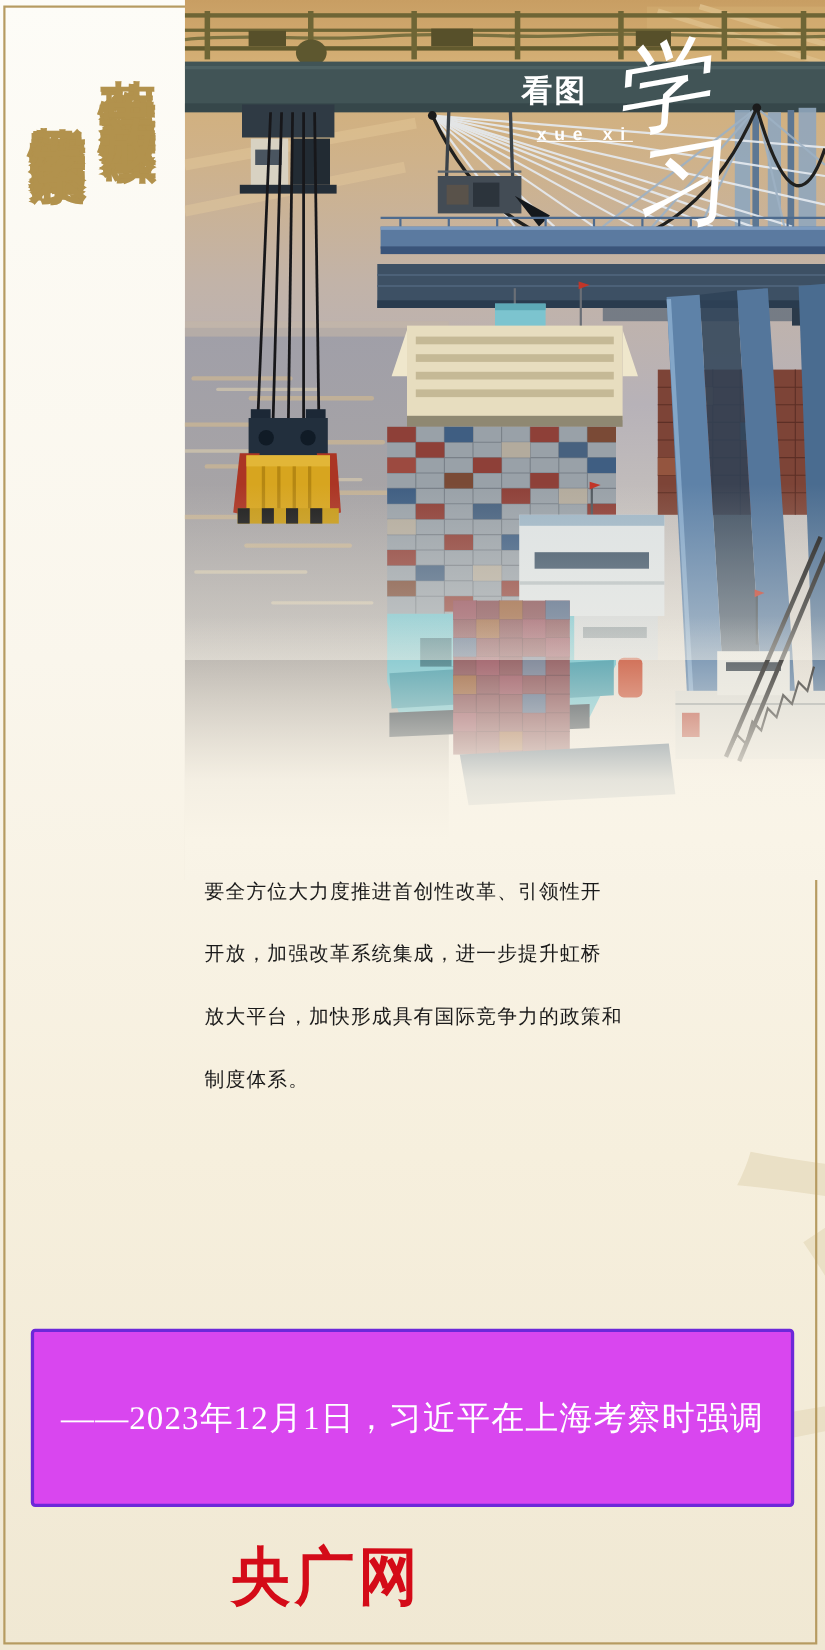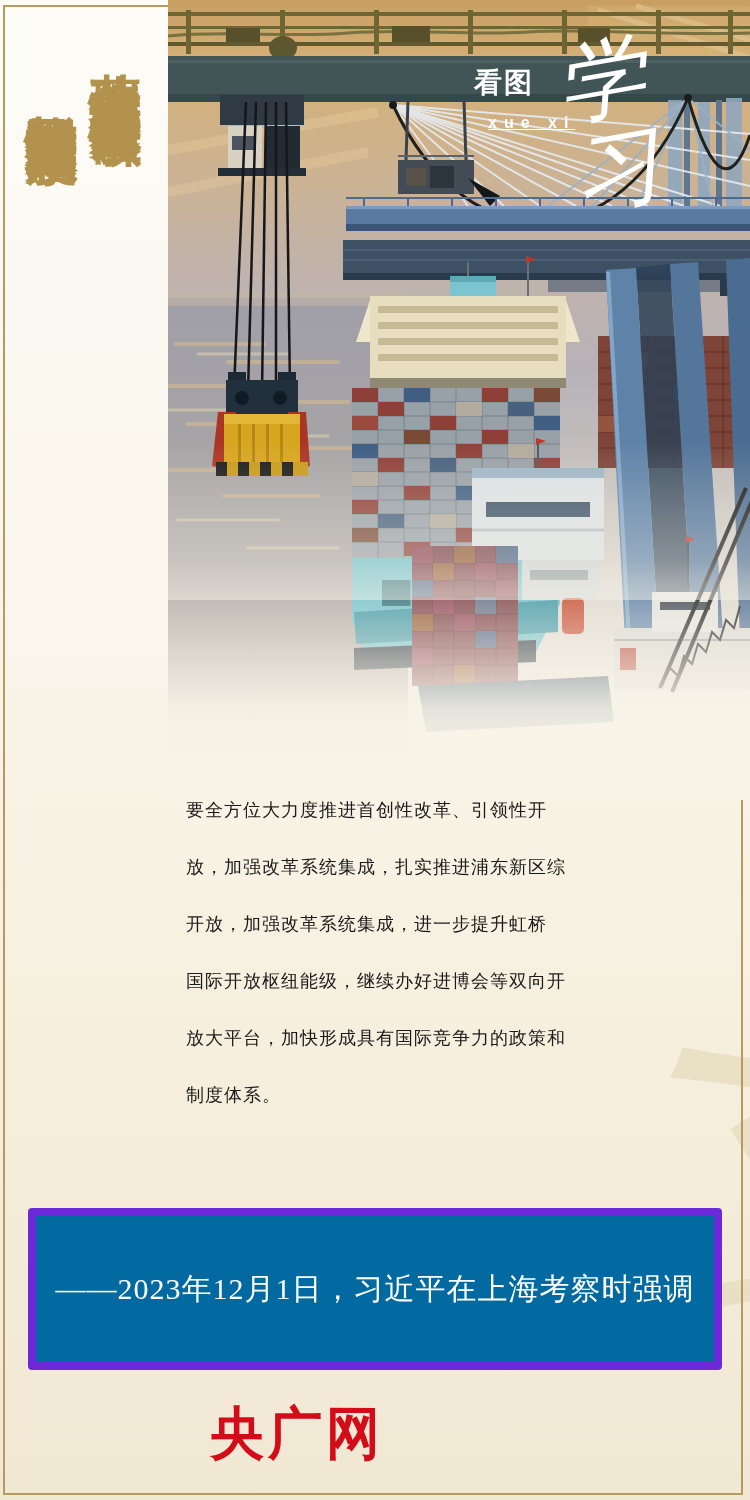--- a/index.html
+++ b/index.html
@@ -47,21 +47,21 @@
   .vcol.left{left:16px;top:73px;font-size:52px;letter-spacing:1px;height:990px;}
   
   .quote{left:186px;top:782px;width:556px;z-index:3;color:#1a1a1a;}
   .quote .line{
     font-size:18px;line-height:57px;height:57px;white-space:nowrap;
     letter-spacing:1px;font-family:"Liberation Serif",serif;
   }
   
   .band{
     left:28px;top:1208px;width:694px;height:162px;box-sizing:border-box;
-    background:#0369a1;border:8px solid #6d28d9;border-radius:4px;
+    background:#d946ef;border:3px solid #6d28d9;border-radius:4px;
     display:flex;align-items:center;justify-content:center;z-index:3;
   }
   .band .txt{color:#ffffff;font-size:30px;letter-spacing:1px;font-family:"Liberation Serif",serif;}
   
   .cnr{left:0;top:1398px;width:594px;text-align:center;z-index:3;}
   .cnr .t{
     color:#d40b18;font-family:"Liberation Sans",sans-serif;font-weight:900;
     font-size:54px;letter-spacing:4px;transform:scaleY(1.06);display:inline-block;
   }
 </style>
@@ -453,23 +453,21 @@
   <span class="bold">看图</span>
   <span class="pinyin">xue xi</span>
   <span class="script">学习</span>
 </div>
 
 <div class="abs vcol right">要全方位大力度推进首创性改革　引领性开放</div>
 <div class="abs vcol left">加快形成具有国际竞争力的政策和制度体系</div>
 
 <div class="abs quote">
   <div class="line">要全方位大力度推进首创性改革、引领性开</div>
-  <div class="line">放，加强改革系统集成，扎实推进浦东新区综</div>
   <div class="line">开放，加强改革系统集成，进一步提升虹桥</div>
-  <div class="line">国际开放枢纽能级，继续办好进博会等双向开</div>
   <div class="line">放大平台，加快形成具有国际竞争力的政策和</div>
   <div class="line">制度体系。</div>
 </div>
 
 <div class="abs band">
   <span class="txt">——2023年12月1日，习近平在上海考察时强调</span>
 </div>
 
 <div class="abs cnr">
   <span class="t">央广网</span>

